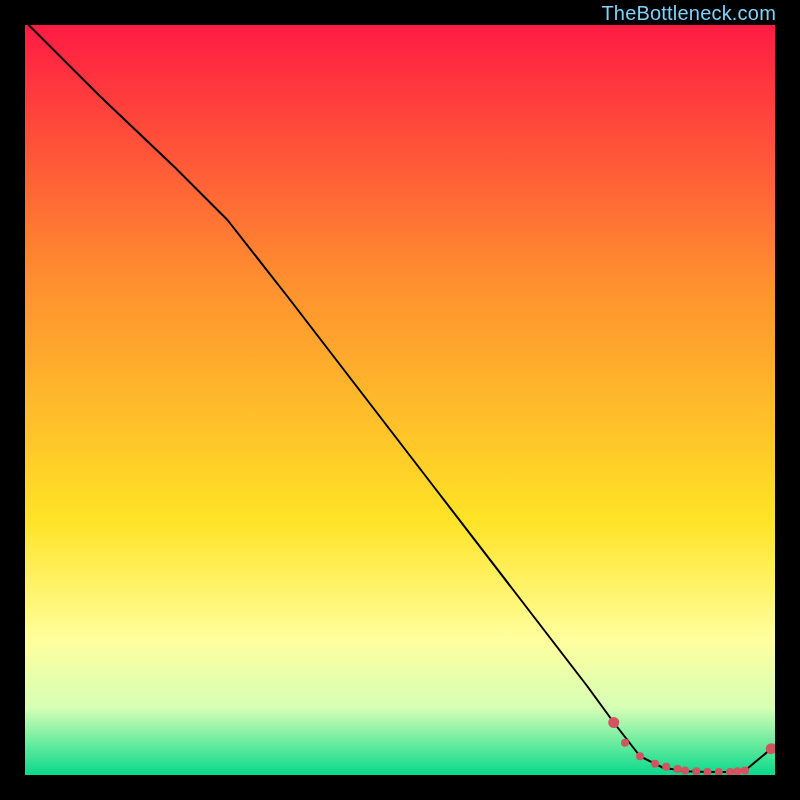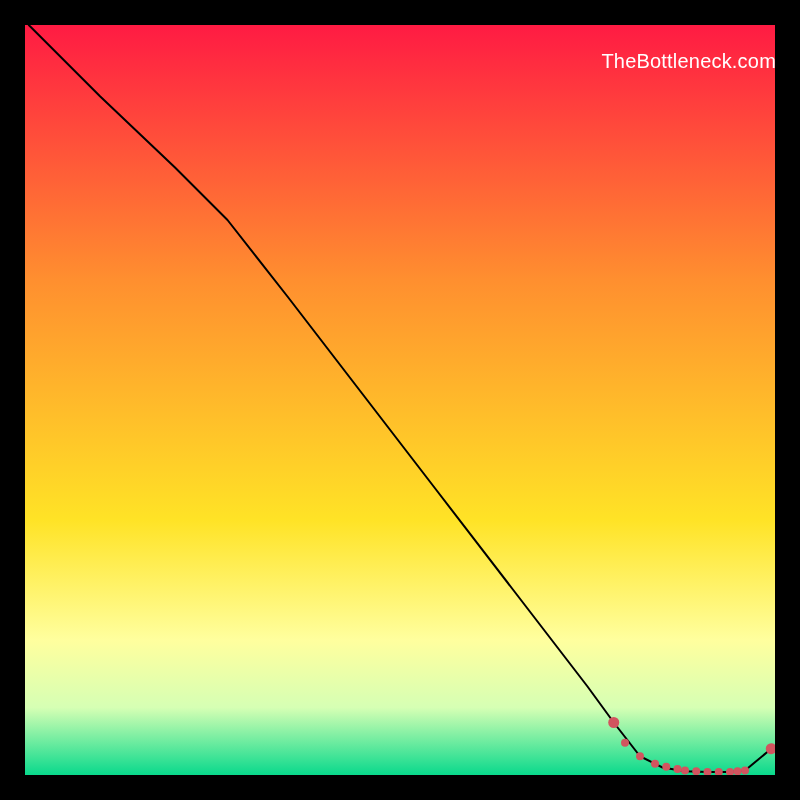--- a/index.html
+++ b/index.html
@@ -23,23 +23,22 @@
     width: 750px;
     height: 750px;
   }
   .attribution {
     position: absolute;
     top: 2px;
     right: 24px;
     font-family: Arial, Helvetica, sans-serif;
     font-size: 20px;
     font-weight: 500;
-    color: #ffffff;
+    color: #7dd3fc;
     letter-spacing: 0.2px;
-    margin-top: 48px;
   }
 </style>
 </head>
 <body>
 
 <div class="stage">
   <svg class="plot-area" viewBox="0 0 750 750" preserveAspectRatio="none">
     <defs>
       <linearGradient id="bg-grad" x1="0" y1="0" x2="0" y2="1">
         <stop id="g0" offset="0%" stop-color="#ff1b43"></stop>

